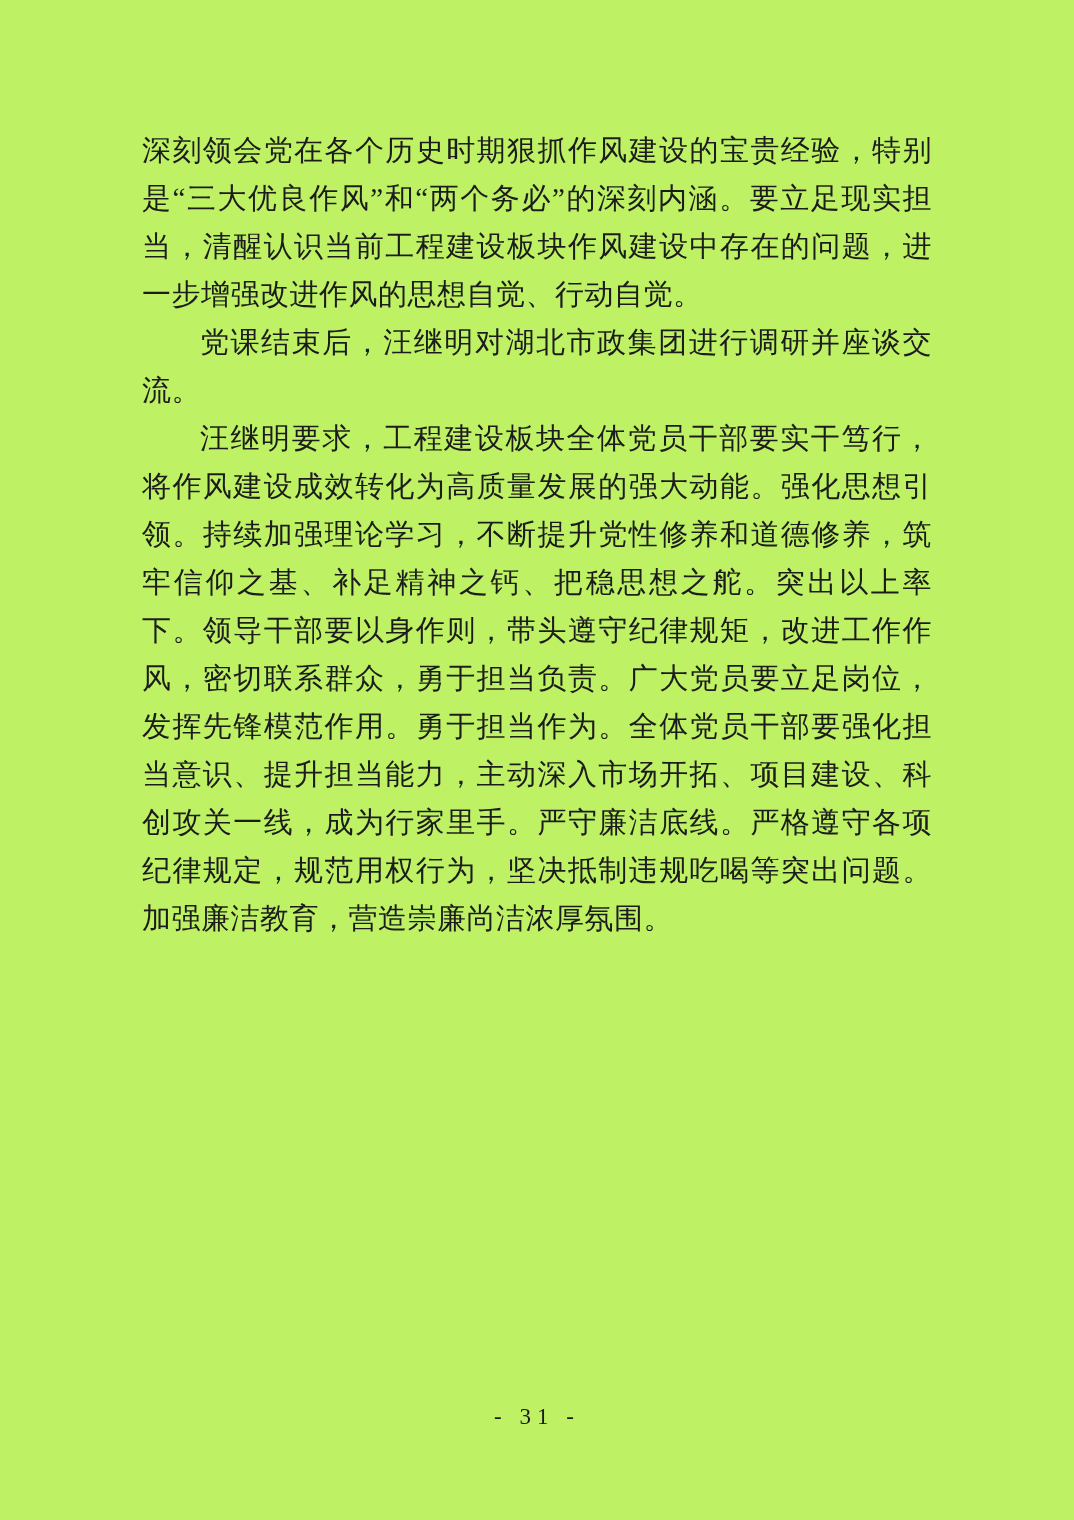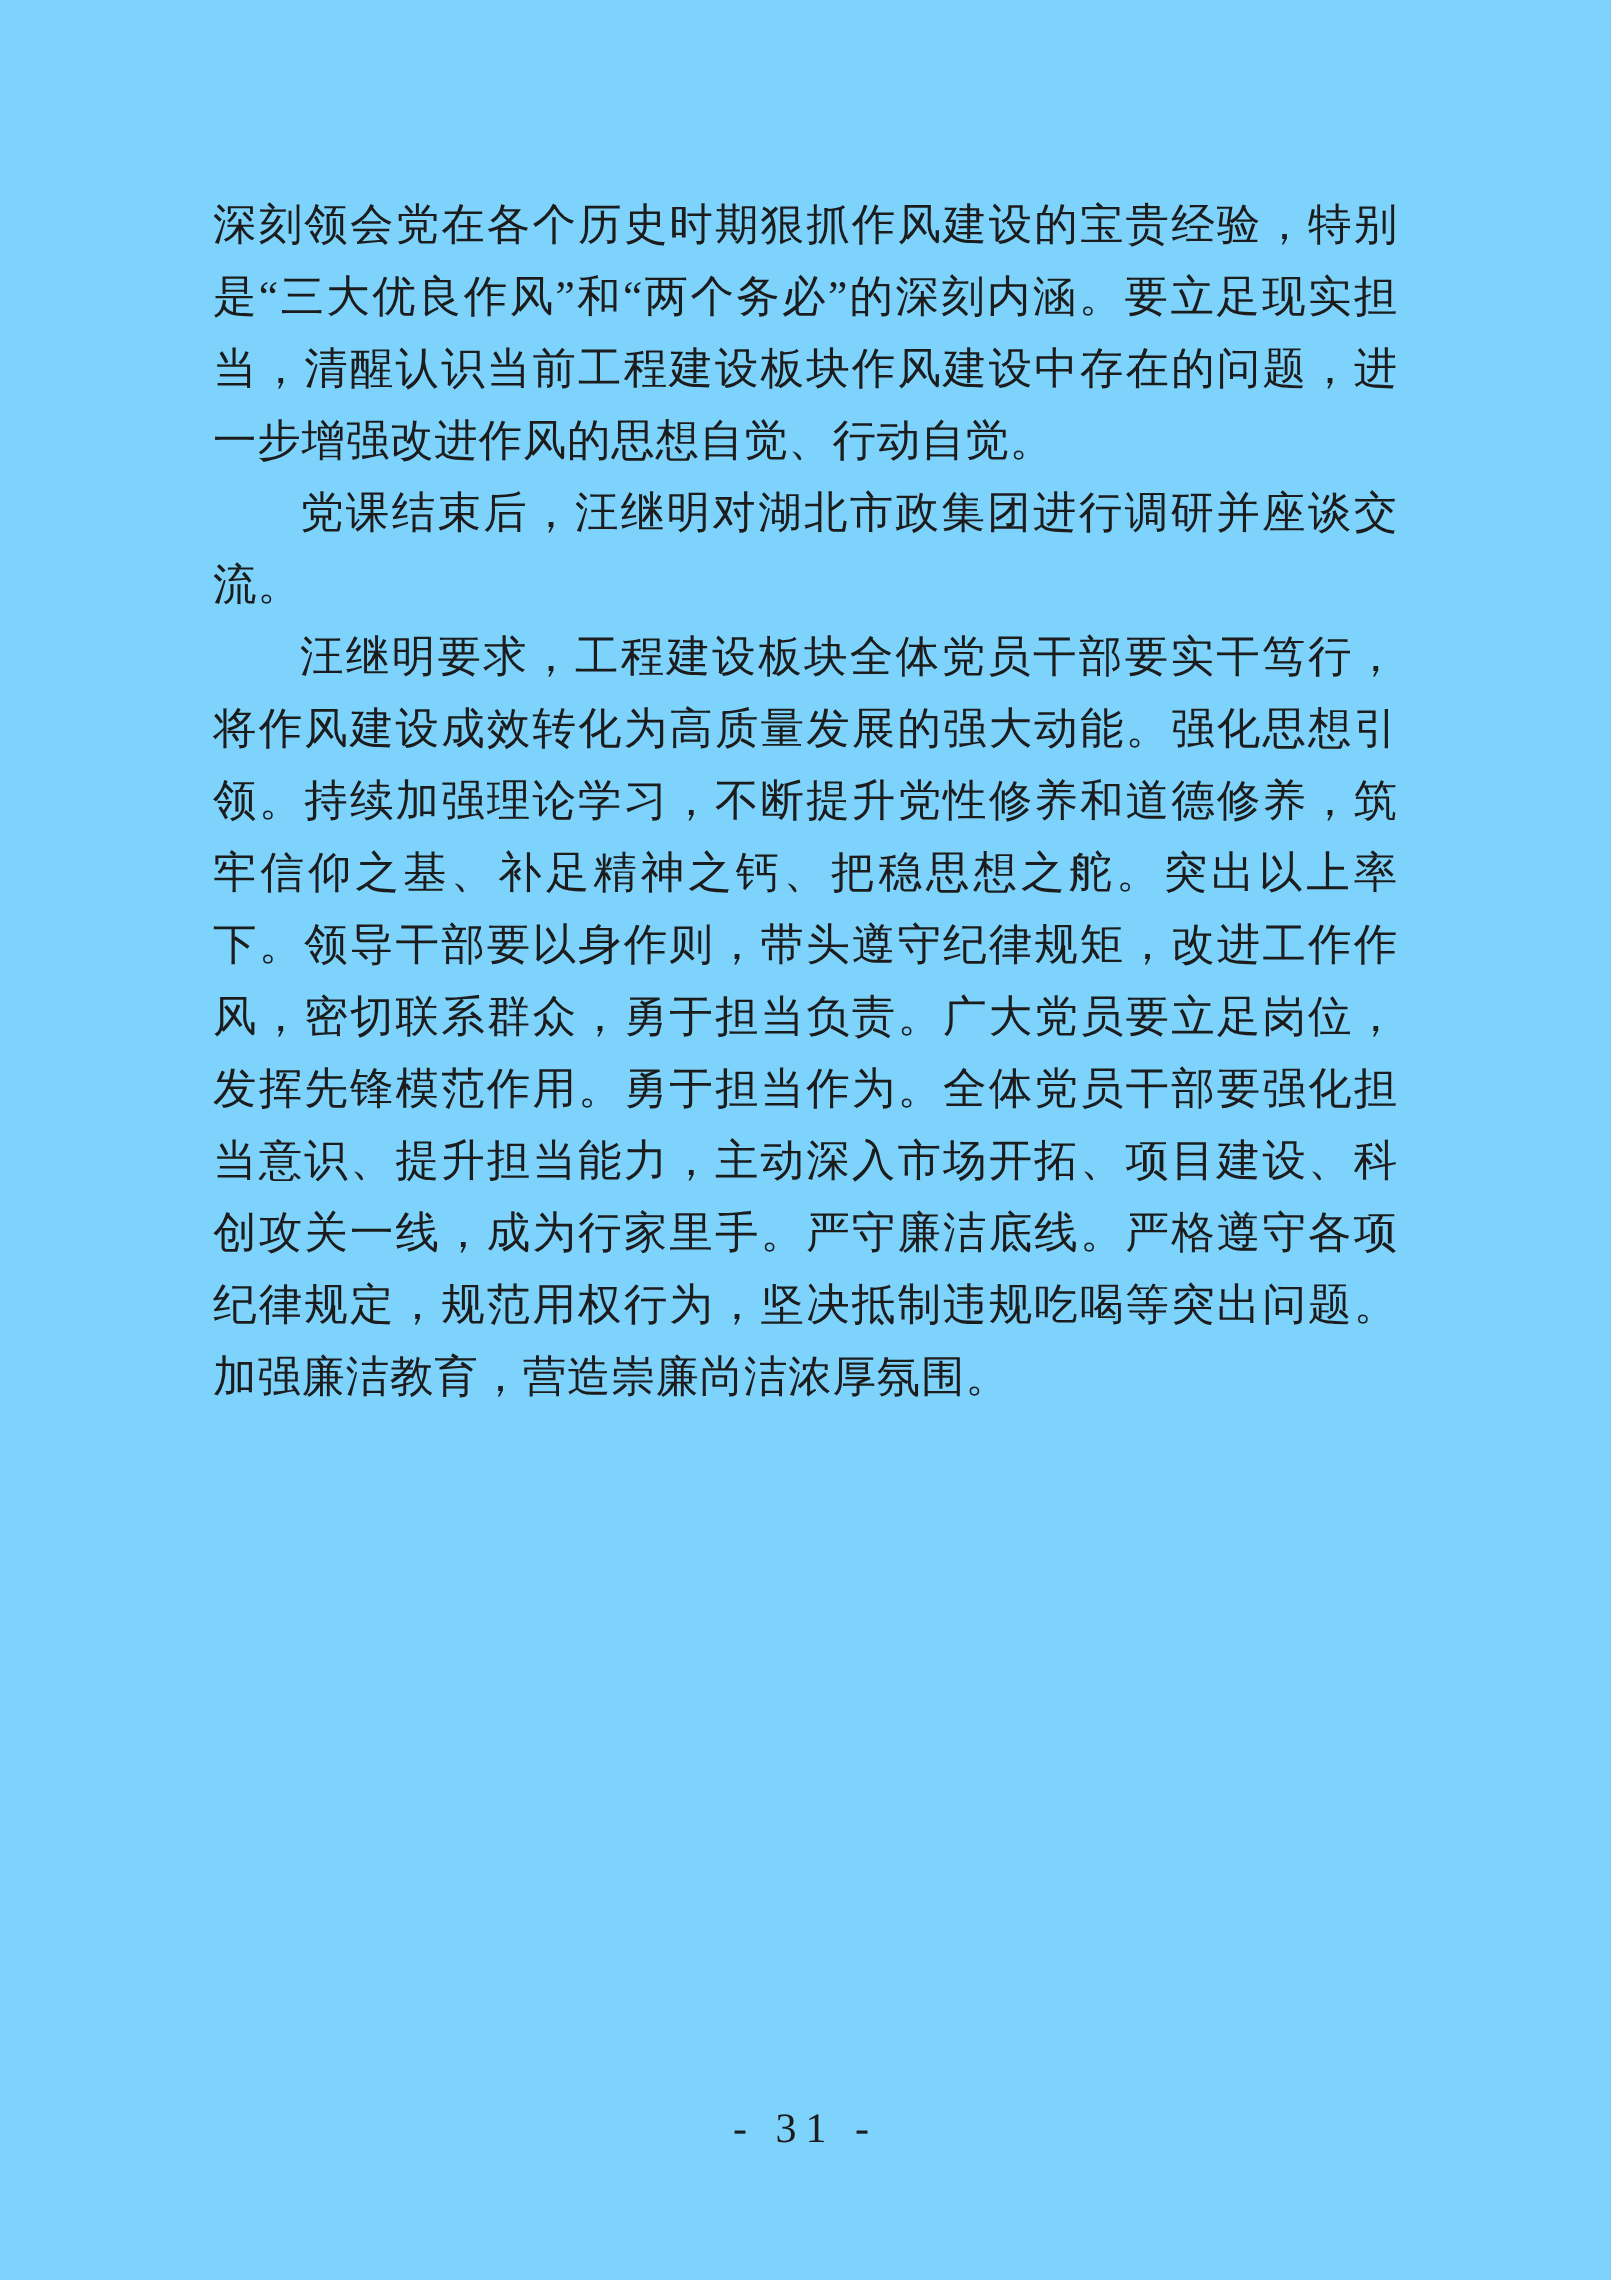--- a/index.html
+++ b/index.html
@@ -4,21 +4,21 @@
 <style>
   html, body {
     margin: 0;
     padding: 0;
     background: #ffffff;
   }
   .page {
     position: relative;
     width: 1074px;
     height: 1520px;
-    background: #7dd3fc;
+    background: #bef264;
     overflow: hidden;
     font-family: "Liberation Serif", "DejaVu Serif", serif;
   }
   .text-block {
     position: absolute;
     left: 142px;
     top: 126px;
     width: 790px;
   }
   .text-block p {
@@ -34,21 +34,21 @@
   }
   .text-block p.indented {
     text-indent: 2em;
   }
   .page-footer {
     position: absolute;
     left: 0;
     top: 1404px;
     width: 100%;
     text-align: center;
-    font-size: 28px;
+    font-size: 23px;
     color: #1c1c1c;
     letter-spacing: 6px;
   }
 </style>
 </head>
 <body>
 
 <div class="page">
 
   <div class="text-block">

